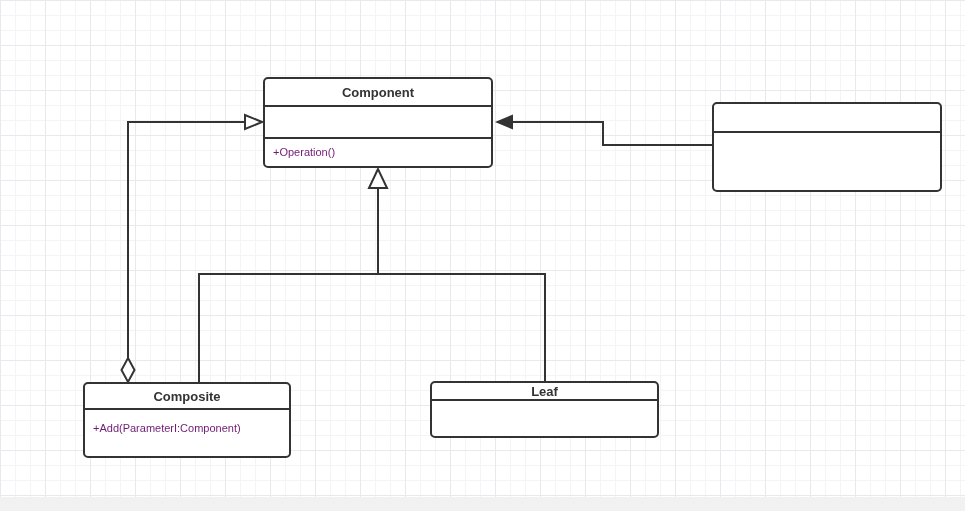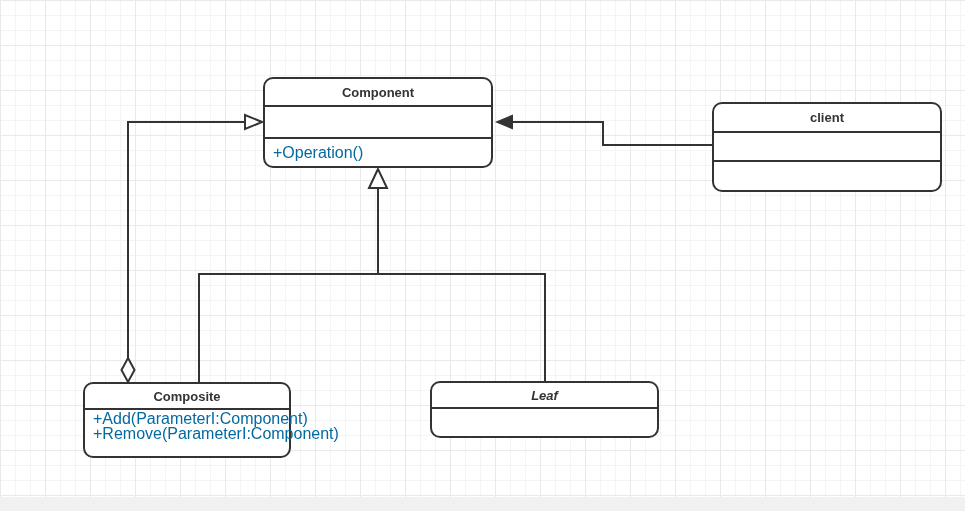--- a/index.html
+++ b/index.html
@@ -21,67 +21,67 @@
   .connectors {
     position: absolute; left: 0; top: 0;
     width: 965px; height: 511px;
     pointer-events: none;
   }
 
   .class-node {
     position: absolute;
     background: #ffffff;
     border: 2px solid #333333;
-    border-radius: 10px;
+    border-radius: 5px;
     display: flex;
     flex-direction: column;
   }
   .class-title {
     font-weight: bold;
     font-size: 13px;
     color: #333333;
     text-align: center;
     display: flex;
     align-items: center;
     justify-content: center;
     border-bottom: 2px solid #333333;
   }
   .class-section {
     border-bottom: 2px solid #333333;
   }
   .class-section:last-child { border-bottom: none; }
   .class-section.grow { flex: 1 1 auto; }
 
   .method-line {
-    font-size: 16px;
-    color: #0369a1;
+    font-size: 11px;
+    color: #701a75;
     padding-left: 8px;
     white-space: nowrap;
     line-height: 15.3px;
   }
 
   
   .node-component { left: 263px; top: 77px;  width: 230px; height: 91px; }
   .node-component .class-title   { height: 28px; }
   .node-component .sec-attrs     { height: 32px; }
   .node-component .sec-methods   { display: flex; align-items: center; }
 
   
   .node-client { left: 712px; top: 102px; width: 230px; height: 90px; }
   .node-client .class-title { height: 29px; }
   .node-client .sec-a       { height: 29px; }
 
   
   .node-composite { left: 83px; top: 382px; width: 208px; height: 76px; }
   .node-composite .class-title { height: 26px; }
-  .node-composite .sec-methods { padding-top: 1px; }
+  .node-composite .sec-methods { padding-top: 11px; }
 
   
   .node-leaf { left: 430px; top: 381px; width: 229px; height: 57px; }
-  .node-leaf .class-title { height: 26px; font-style: italic; }
+  .node-leaf .class-title { height: 18px; }
 
   .bottom-bar {
     position: absolute;
     left: 0; top: 497px;
     width: 965px; height: 14px;
     background: #f1f1f1;
   }
 </style>
 </head>
 <body>
@@ -110,30 +110,28 @@
 
   <div class="class-node node-component">
     <div class="class-title">Component</div>
     <div class="class-section sec-attrs"></div>
     <div class="class-section sec-methods grow">
       <div class="method-line">+Operation()</div>
     </div>
   </div>
 
   <div class="class-node node-client">
-    <div class="class-title">client</div>
     <div class="class-section sec-a"></div>
     <div class="class-section grow"></div>
   </div>
 
   <div class="class-node node-composite">
     <div class="class-title">Composite</div>
     <div class="class-section sec-methods grow">
       <div class="method-line">+Add(ParameterI:Component)</div>
-      <div class="method-line">+Remove(ParameterI:Component)</div>
     </div>
   </div>
 
   <div class="class-node node-leaf">
     <div class="class-title">Leaf</div>
     <div class="class-section grow"></div>
   </div>
 
   <div class="bottom-bar"></div>
 </div>

